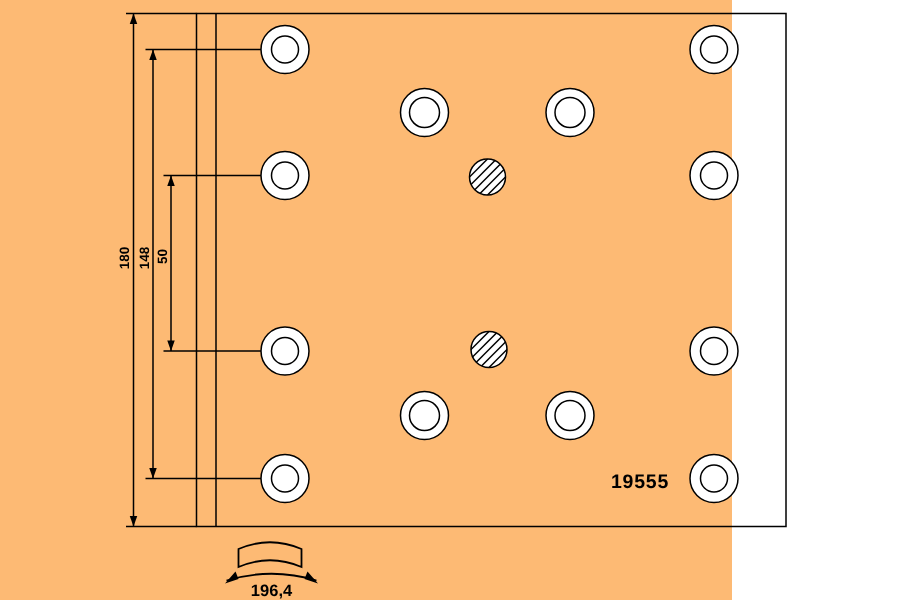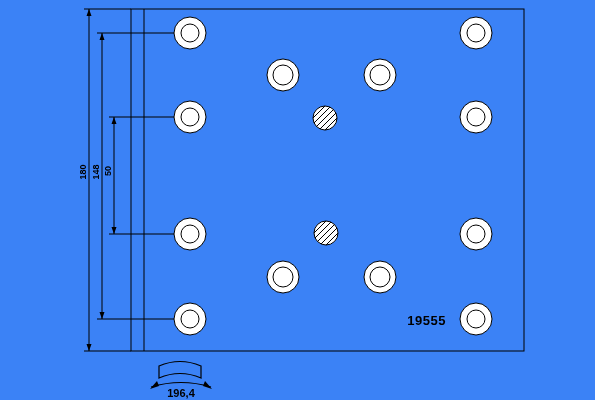--- a/index.html
+++ b/index.html
@@ -6,23 +6,23 @@
     margin: 0;
     padding: 0;
     background: #ffffff;
     width: 600px;
     height: 400px;
     overflow: hidden;
     font-family: "Liberation Sans", sans-serif;
   }
   #stage {
     position: relative;
-    width: 595px;
+    width: 488px;
     height: 400px;
-    background: #3b82f6;
+    background: #fdba74;
   }
   svg { display: block; }
   .dim-label {
     font-family: "Liberation Sans", sans-serif;
     font-size: 9px;
     font-weight: bold;
     fill: #000000;
   }
   .part-label {
     font-family: "Liberation Sans", sans-serif;

